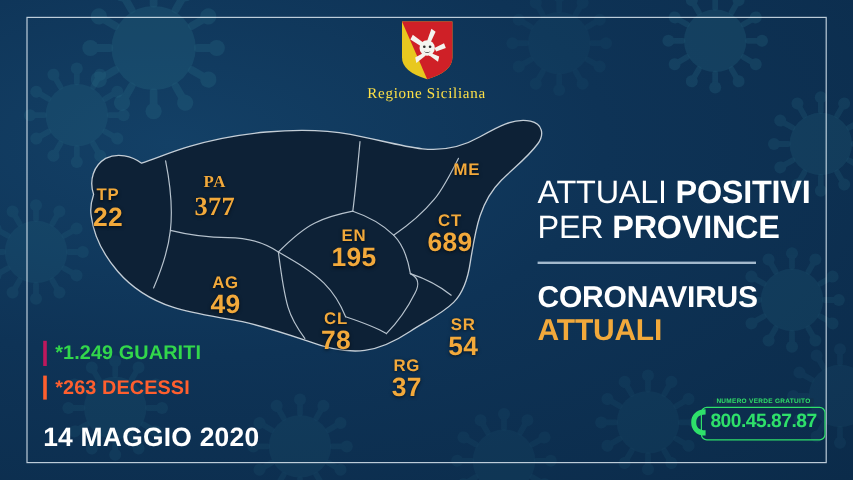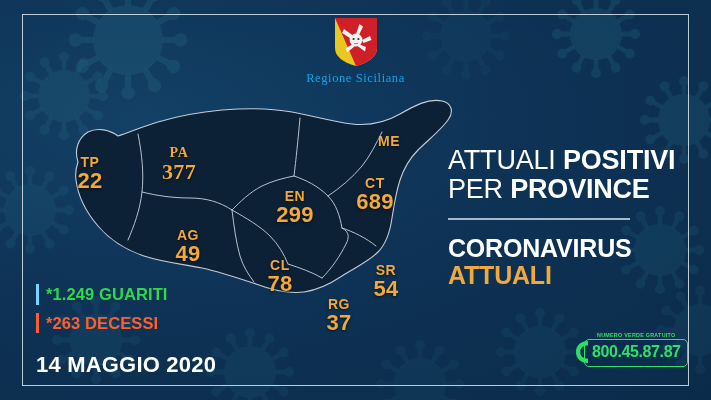--- a/index.html
+++ b/index.html
@@ -54,21 +54,21 @@
   }
   #shield {
     margin: 0 auto;
     display: block;
   }
   #logo-caption {
     margin-top: 3px;
     font-family: "Liberation Serif", serif;
     font-size: 12.5px;
     letter-spacing: 0.6px;
-    color: #0ea5e9;
+    color: #fde047;
   }
 
   
   #map-wrap {
     position: absolute;
     left: 18px;
     top: 92px;
     width: 460px;
     height: 230px;
     z-index: 4;
@@ -146,21 +146,21 @@
   .stat {
     font-size: 16.5px;
     font-weight: bold;
     letter-spacing: 0.1px;
     padding-left: 7px;
     margin-bottom: 8px;
     line-height: 1.25;
   }
   #stat-recovered {
     color: #32d74b;
-    border-left: 3px solid #7dd3fc;
+    border-left: 3px solid #be185d;
   }
   #stat-deaths {
     color: #ff5f2e;
     border-left: 3px solid #ff5f2e;
   }
 
   
   #date {
     position: absolute;
     left: 36px;
@@ -387,21 +387,21 @@
   </div>
   <div class="prov" style="left:362px; top:134px; width:54px;">
     <span class="abbr">ME</span>
   </div>
   <div class="prov" style="left:166px; top:228px; width:44px;">
     <span class="abbr">AG</span>
     <span class="num">49</span>
   </div>
   <div class="prov" style="left:268px; top:189px; width:54px;">
     <span class="abbr">EN</span>
-    <span class="num">299</span>
+    <span class="num">195</span>
   </div>
   <div class="prov" style="left:348px; top:176px; width:54px;">
     <span class="abbr">CT</span>
     <span class="num">689</span>
   </div>
   <div class="prov" style="left:258px; top:258px; width:44px;">
     <span class="abbr">CL</span>
     <span class="num">78</span>
   </div>
   <div class="prov" style="left:364px; top:263px; width:44px;">

